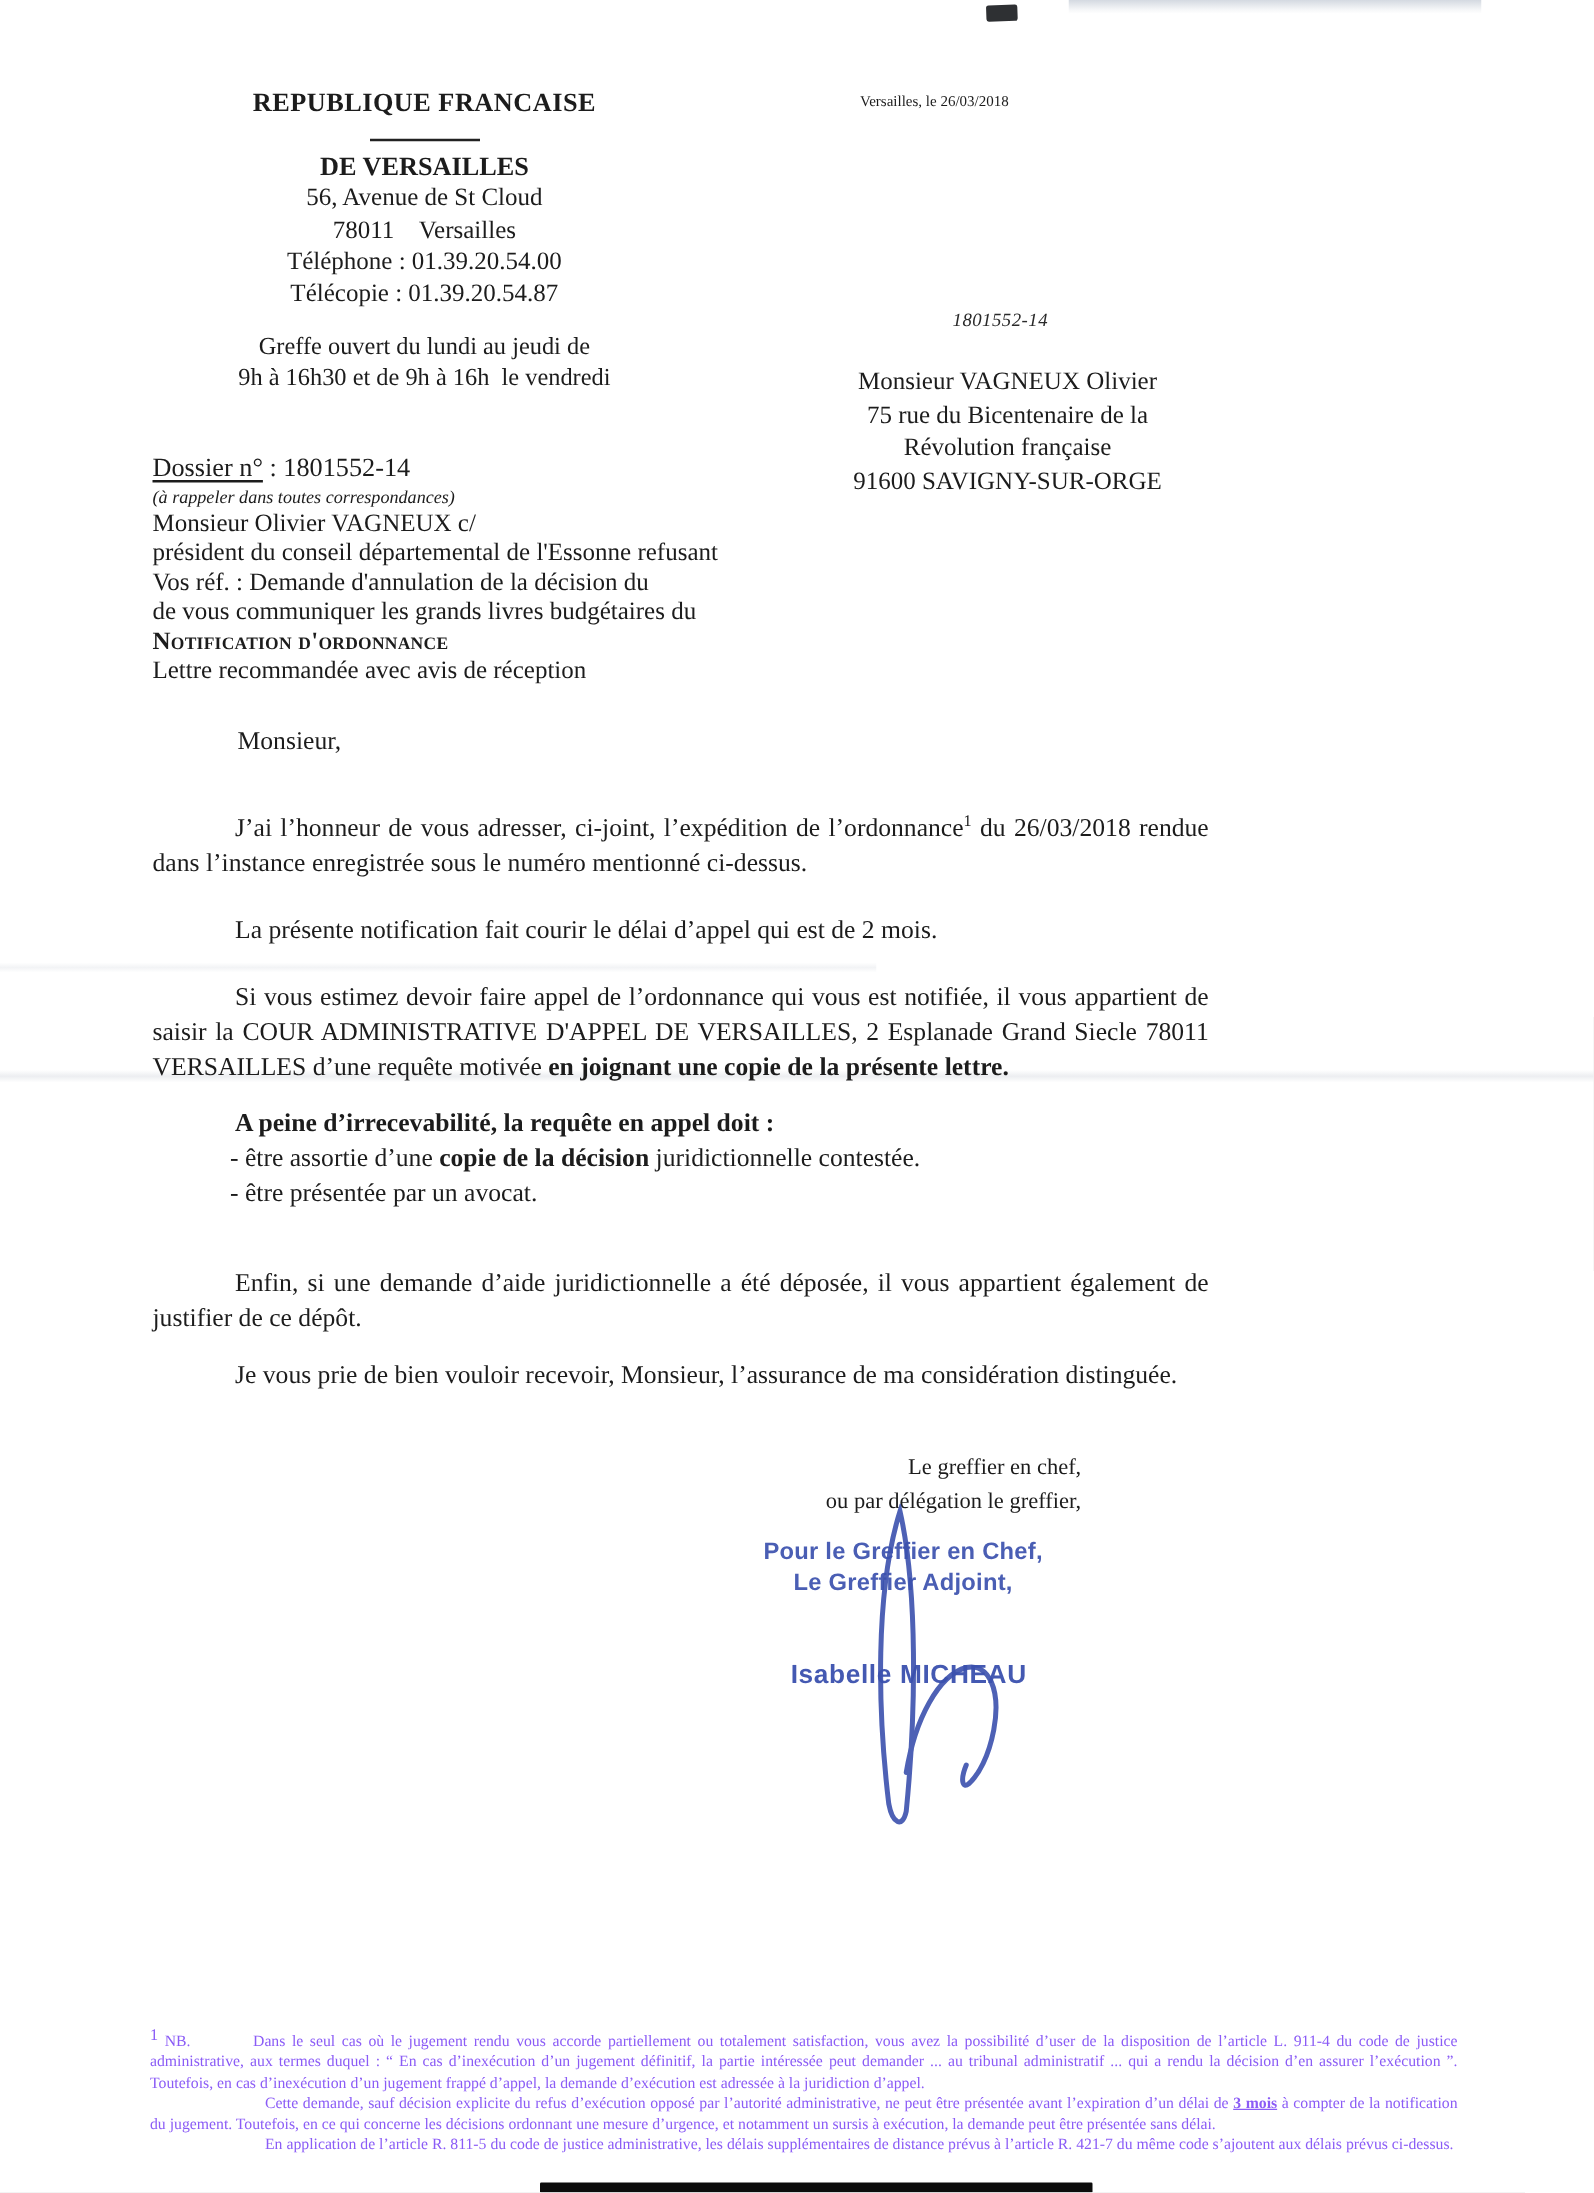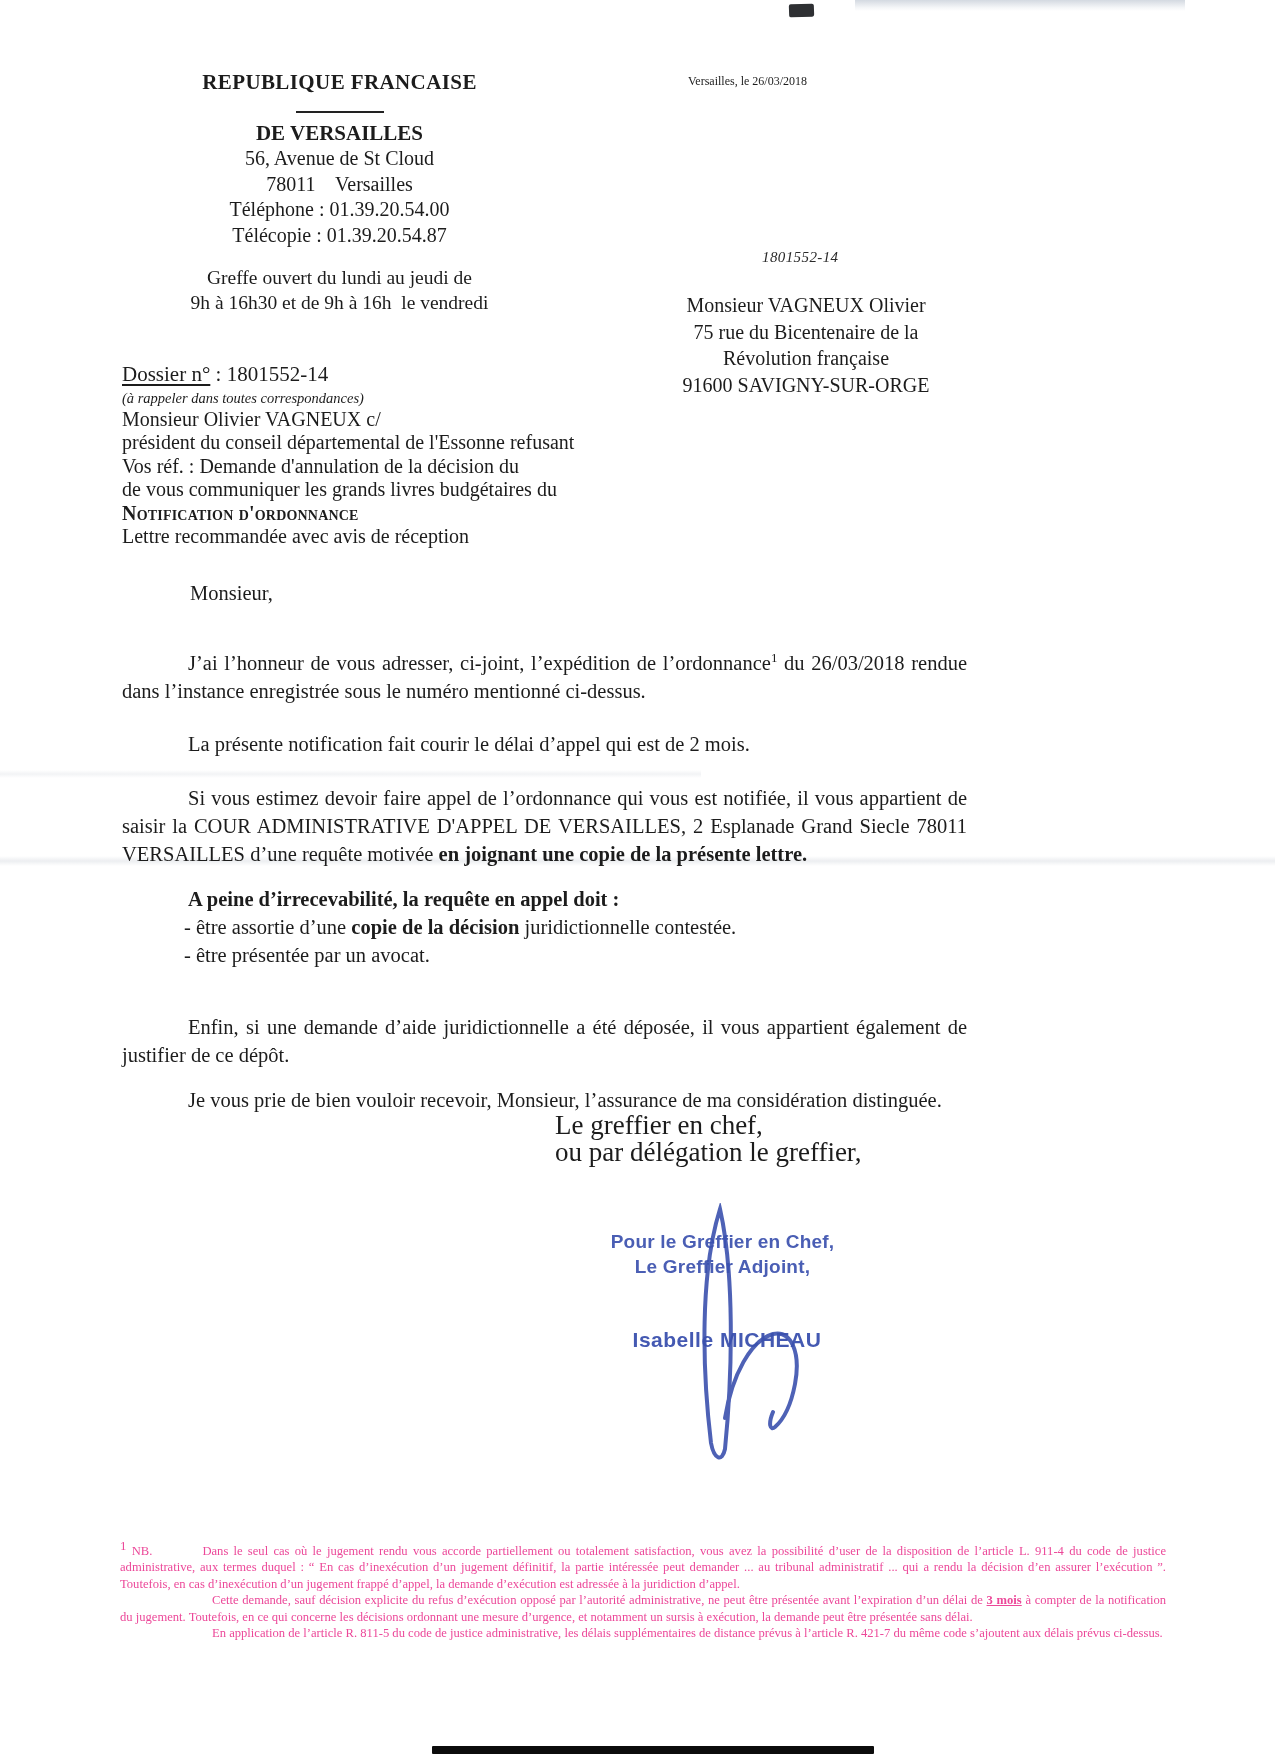--- a/index.html
+++ b/index.html
@@ -44,30 +44,30 @@
   .para{position:absolute;left:122px;width:845px;font-size:20.5px;line-height:28px;text-align:justify;}
   .indent{text-indent:66px;}
   .p1{top:628px;} .p2{top:709px;} .p3{top:763px;}
   .p4{top:885px;text-align:left;} .p5{top:992px;} .p6{top:1065px;}
   .b{font-weight:bold;}
   sup{font-size:13px;vertical-align:super;line-height:0;}
   .list-line{margin-left:62px;}
   .head-line{margin-left:66px;font-weight:bold;}
   
   :root{--stamp-color:#3b51ae;}
-  .sig-title{position:absolute;left:555px;top:1112px;width:310px;text-align:left;font-size:27px;line-height:27px;}
+  .sig-title{position:absolute;left:555px;top:1160px;width:310px;text-align:right;font-size:18px;line-height:27px;}
   .stamp{position:absolute;left:585px;top:1229px;width:275px;text-align:center;
     font-family:"Liberation Sans","DejaVu Sans",sans-serif;font-weight:bold;
     font-size:19px;line-height:25px;color:var(--stamp-color);letter-spacing:.2px;opacity:.92;}
   .stamp-name{position:absolute;left:612px;top:1328px;width:230px;text-align:center;
     font-family:"Liberation Sans","DejaVu Sans",sans-serif;font-weight:bold;
     font-size:21px;color:var(--stamp-color);letter-spacing:.5px;opacity:.95;}
   .sig-svg{position:absolute;left:632px;top:1203px;width:200px;height:270px;}
   
-  .footnote{position:absolute;left:120px;top:1543px;width:1046px;font-size:12.6px;line-height:16.4px;text-align:justify;color:#ec4899;}
+  .footnote{position:absolute;left:120px;top:1625px;width:1046px;font-size:12.6px;line-height:16.4px;text-align:justify;color:#8b5cf6;}
   .fn-p{margin:0;}
   .fn-label{margin-right:50px;}
   .fn-indent{text-indent:92px;}
   .bu{font-weight:bold;text-decoration:underline;}
 </style>
 </head>
 <body>
 
 <div class="page">
 

